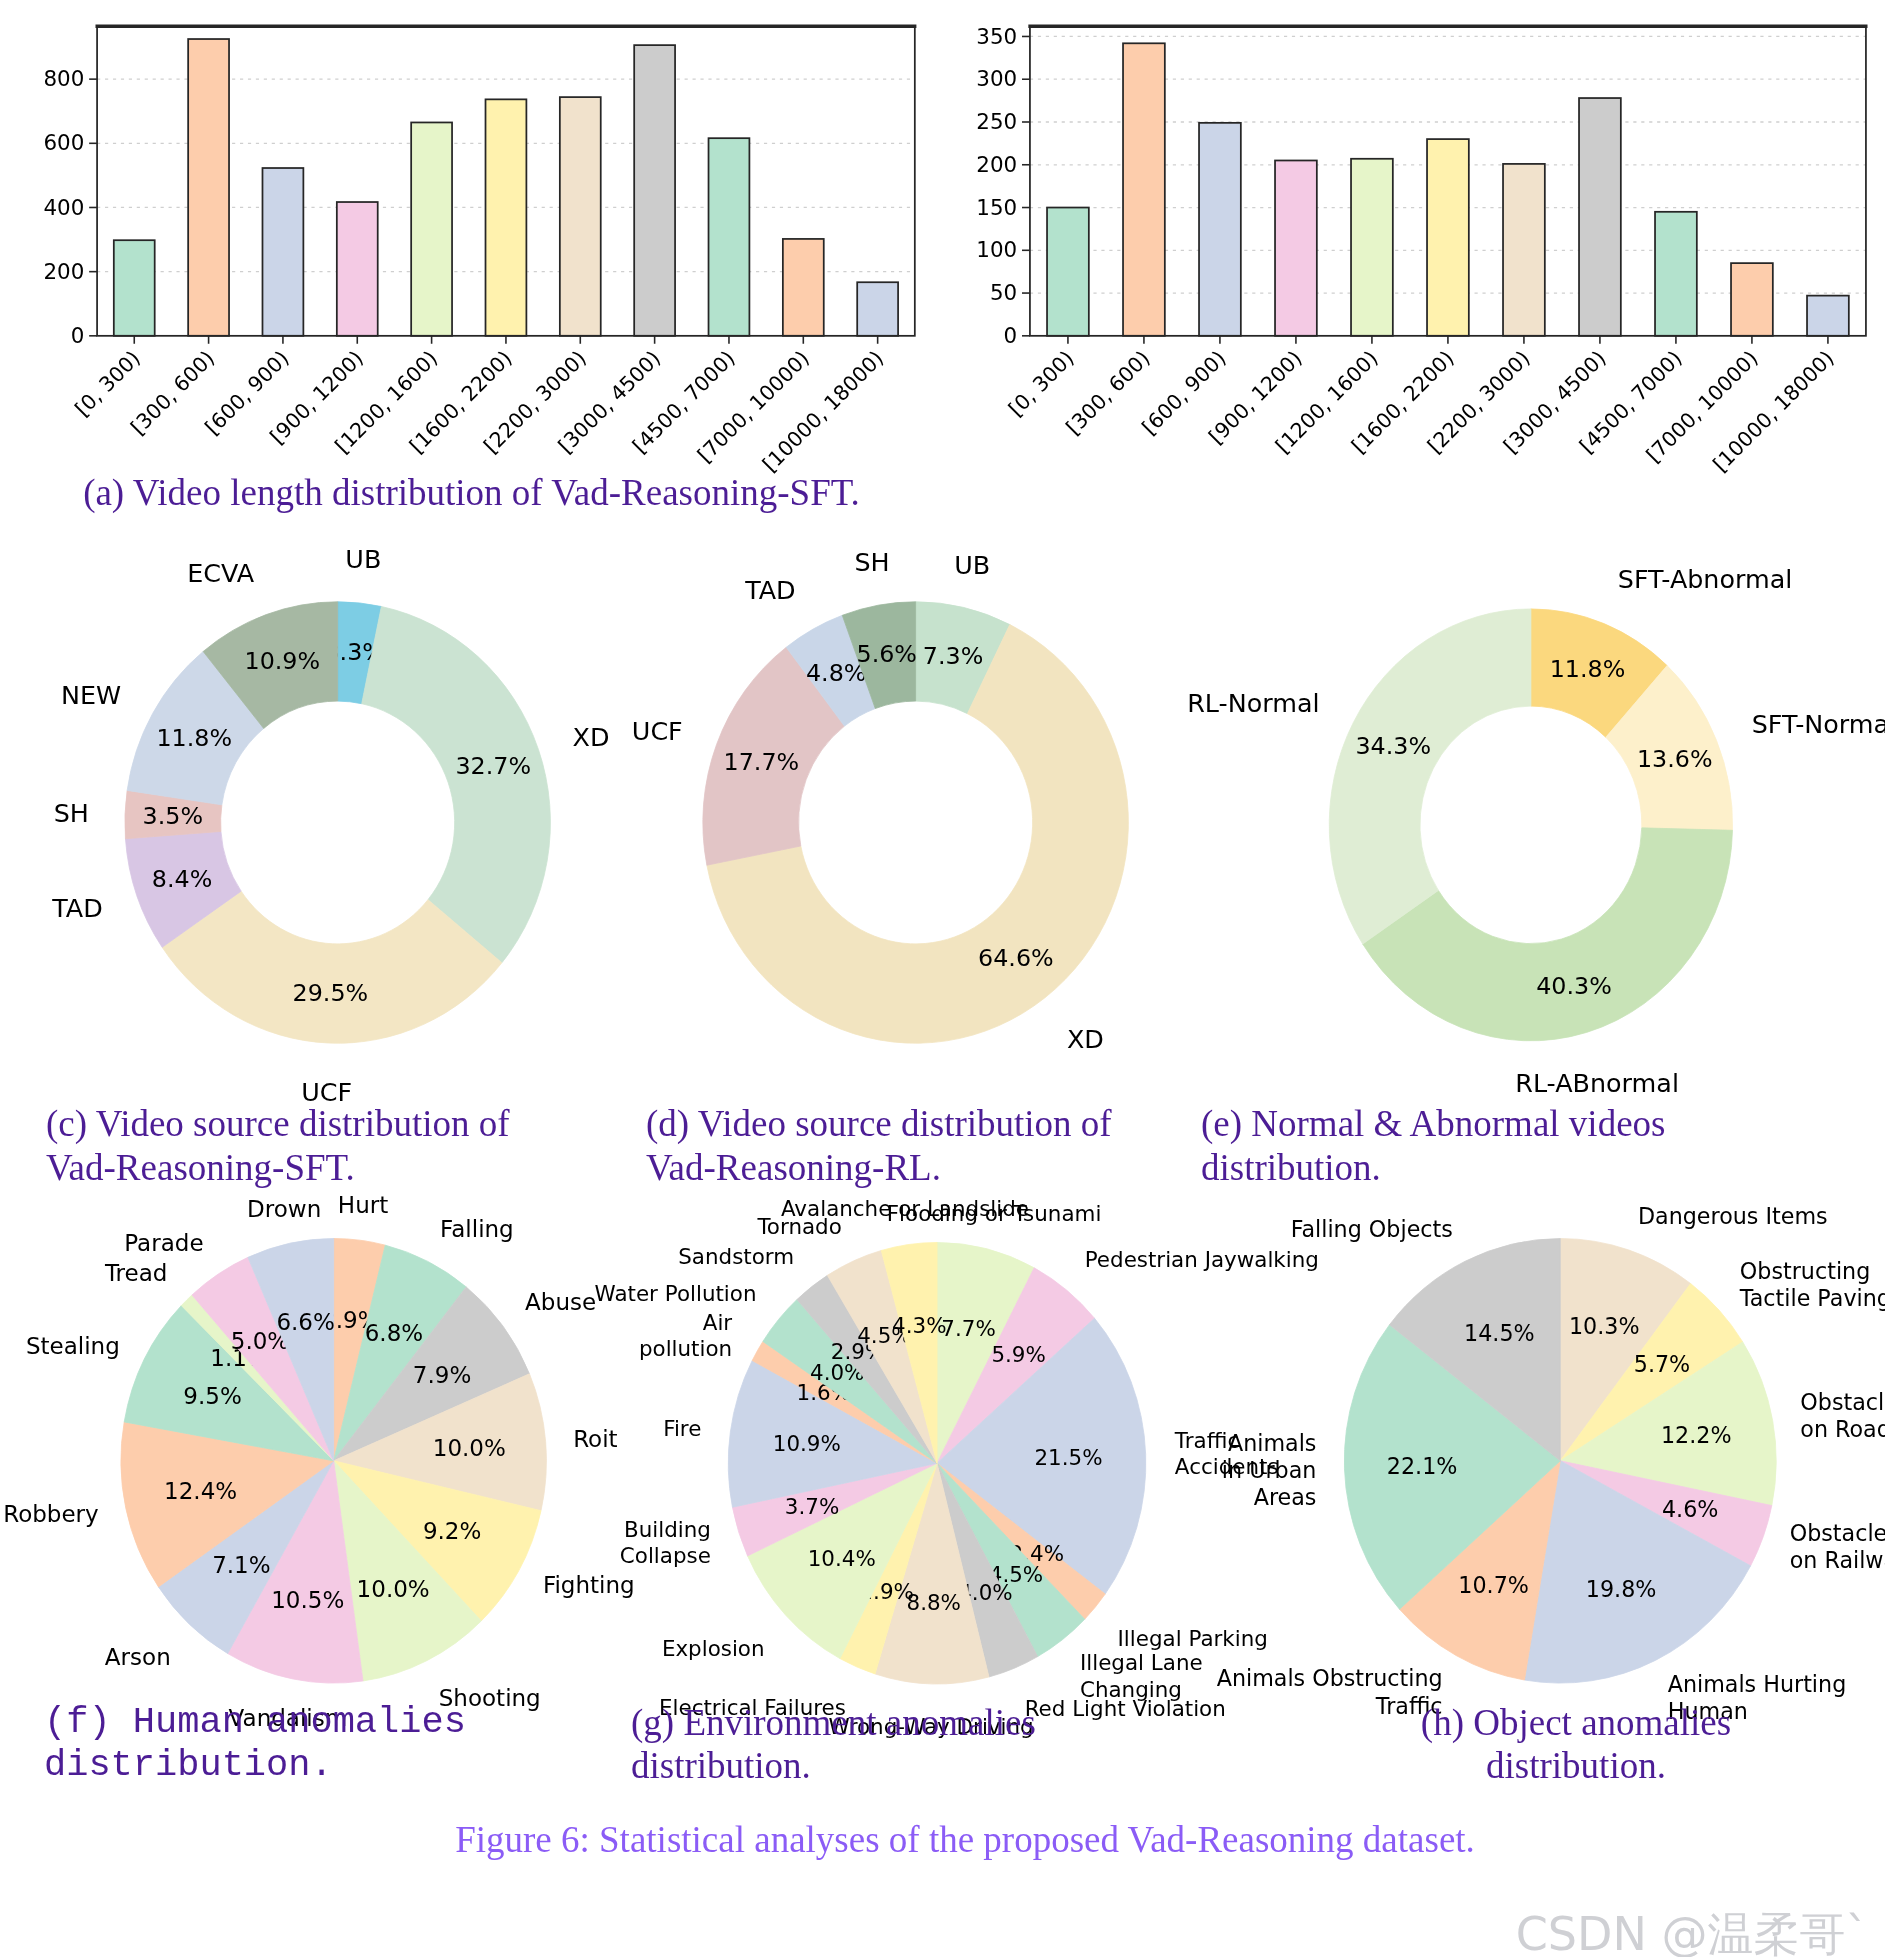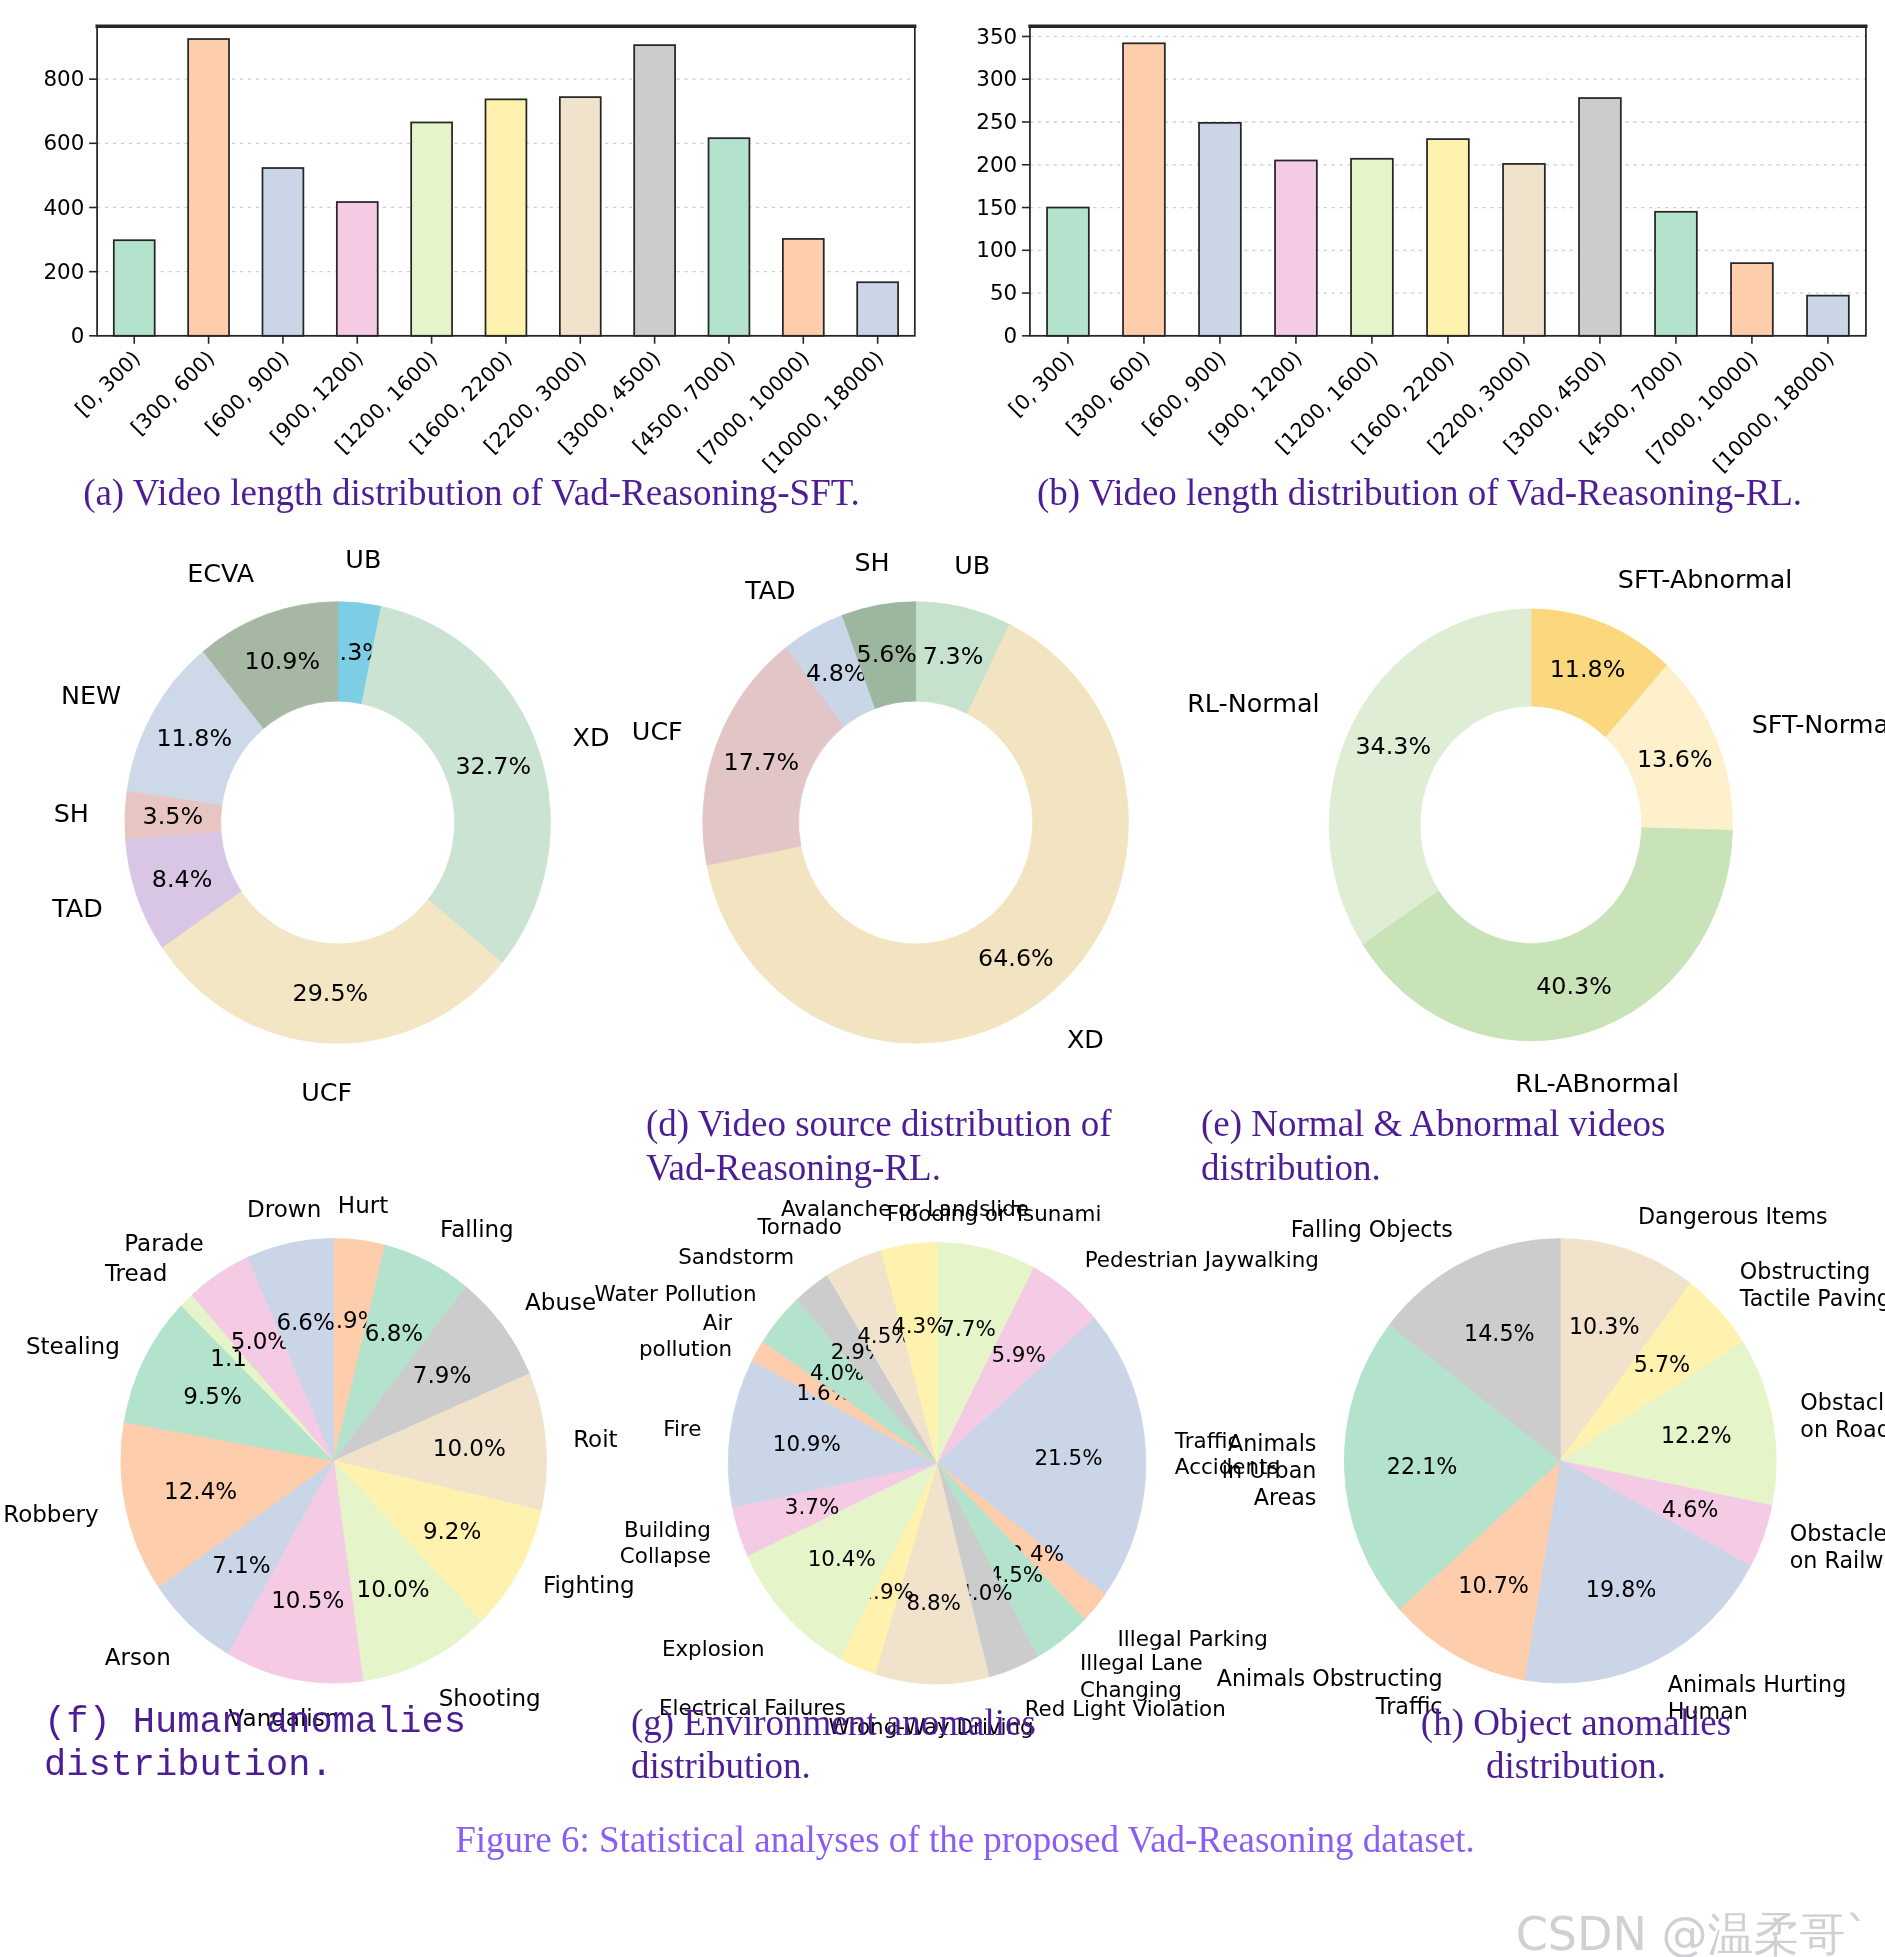--- a/index.html
+++ b/index.html
@@ -299,22 +299,25 @@
         <path d="M 1965 1840 L 1762.5215555183502 2026.9636212888215 A 272 280 0 0 1 1749.9258902150943 1668.5878645115283 Z" fill="#B3E2CD" stroke="#B3E2CD" stroke-width="1"></path>
         <text x="1791.0338245646983" y="1846.4792622614307" text-anchor="middle" dominant-baseline="central" font-size="28">22.1%</text>
         <text text-anchor="end" dominant-baseline="central" font-size="28" fill="#1a1a1a"><tspan x="1657.8409714970455" y="1817.2799474303386">Animals</tspan><tspan x="1657.8409714970455" y="1851.4399474303386">in Urban</tspan><tspan x="1657.8409714970455" y="1885.5999474303385">Areas</tspan></text>
         <path d="M 1965 1840 L 1749.9258902150943 1668.5878645115283 A 272 280 0 0 1 1965 1560 Z" fill="#CCCCCC" stroke="#CCCCCC" stroke-width="1"></path>
         <text x="1888.3441134603413" y="1679.1094238388994" text-anchor="middle" dominant-baseline="central" font-size="28">14.5%</text>
         <text text-anchor="end" dominant-baseline="central" font-size="28" fill="#1a1a1a"><tspan x="1829.6544503284154" y="1547.9275764655567">Falling Objects</tspan></text>
       </g>
     </svg>
 
   <div class="cap cap-center" style="left:0px;top:471px;width:943px;">(a) Video length distribution of Vad-Reasoning-SFT.</div>
-  <div class="cap cap-center" style="left:953px;top:471px;width:933px;">(b) Video length distribution of Vad-Reasoning-RL.</div>
-
+
+  <div class="cap" style="left:46px;top:1102px;width:572px;">
+    <div>(c) Video source distribution of</div>
+    <div>Vad-Reasoning-SFT.</div>
+  </div>
   <div class="cap" style="left:646px;top:1102px;width:572px;">
     <div>(d) Video source distribution of</div>
     <div>Vad-Reasoning-RL.</div>
   </div>
   <div class="cap" style="left:1201px;top:1102px;width:572px;">
     <div>(e) Normal &amp; Abnormal videos</div>
     <div>distribution.</div>
   </div>
 
   <div class="cap cap3" style="left:44px;top:1701px;width:516px;font-family:Liberation Mono, monospace;">

